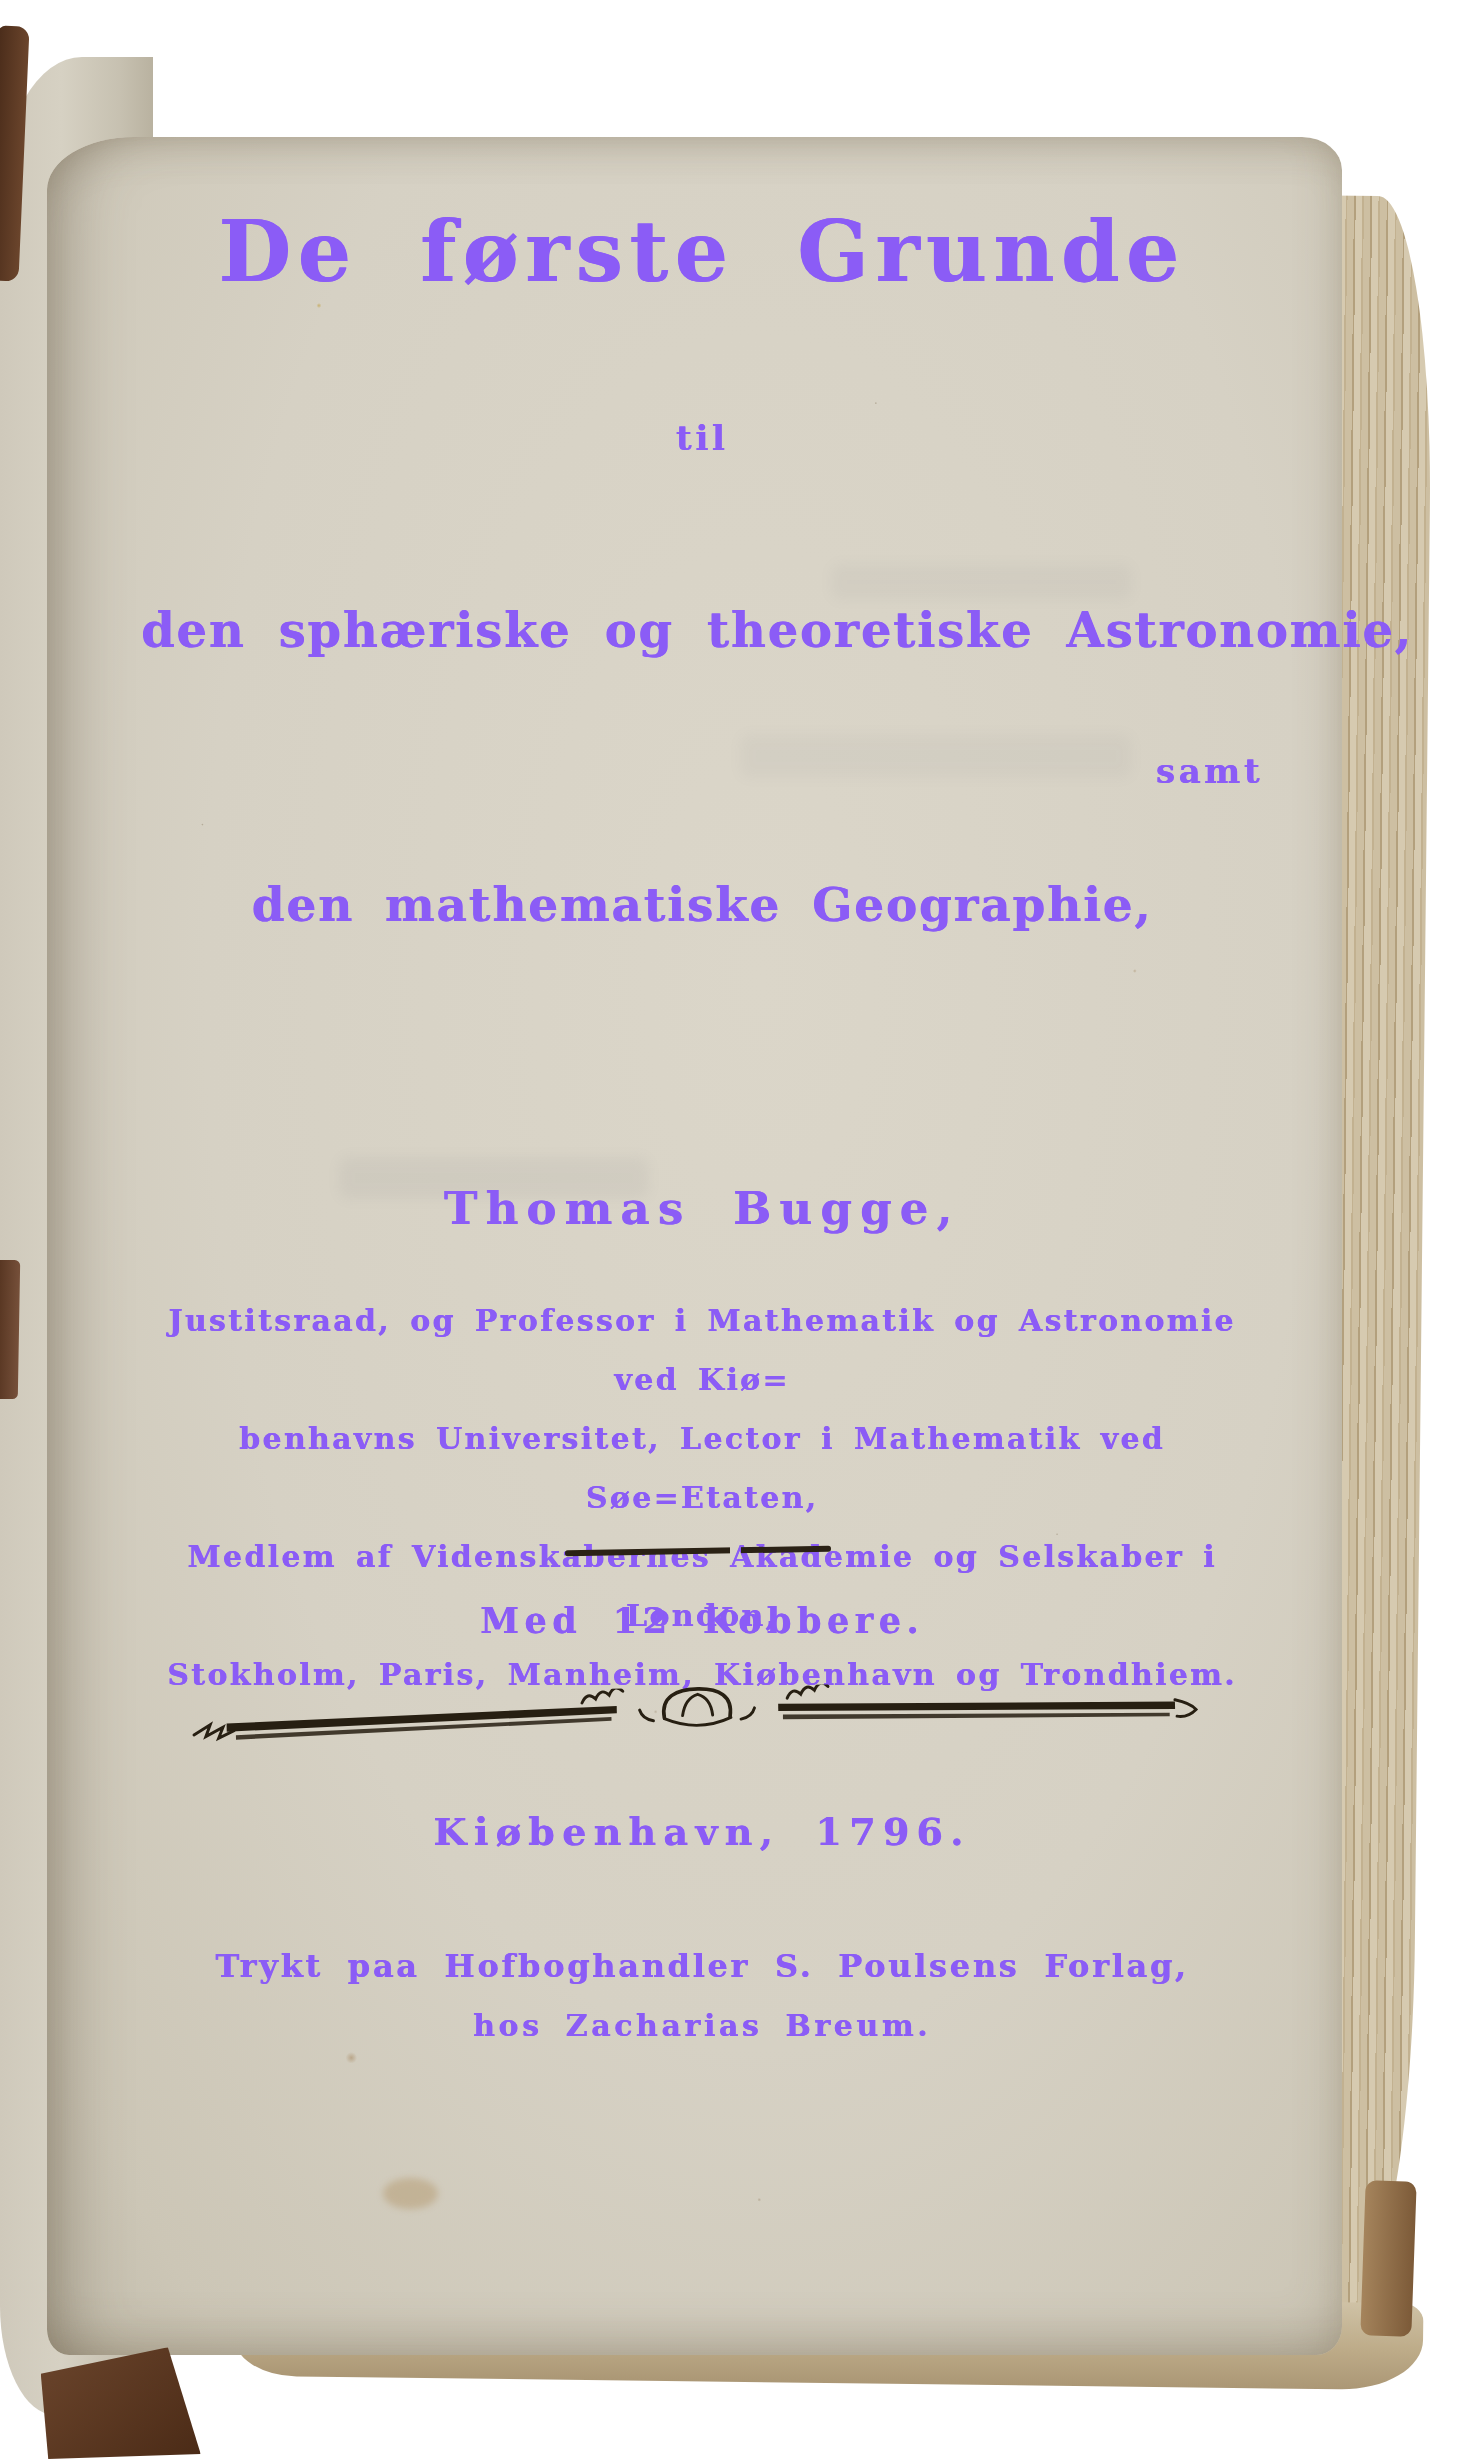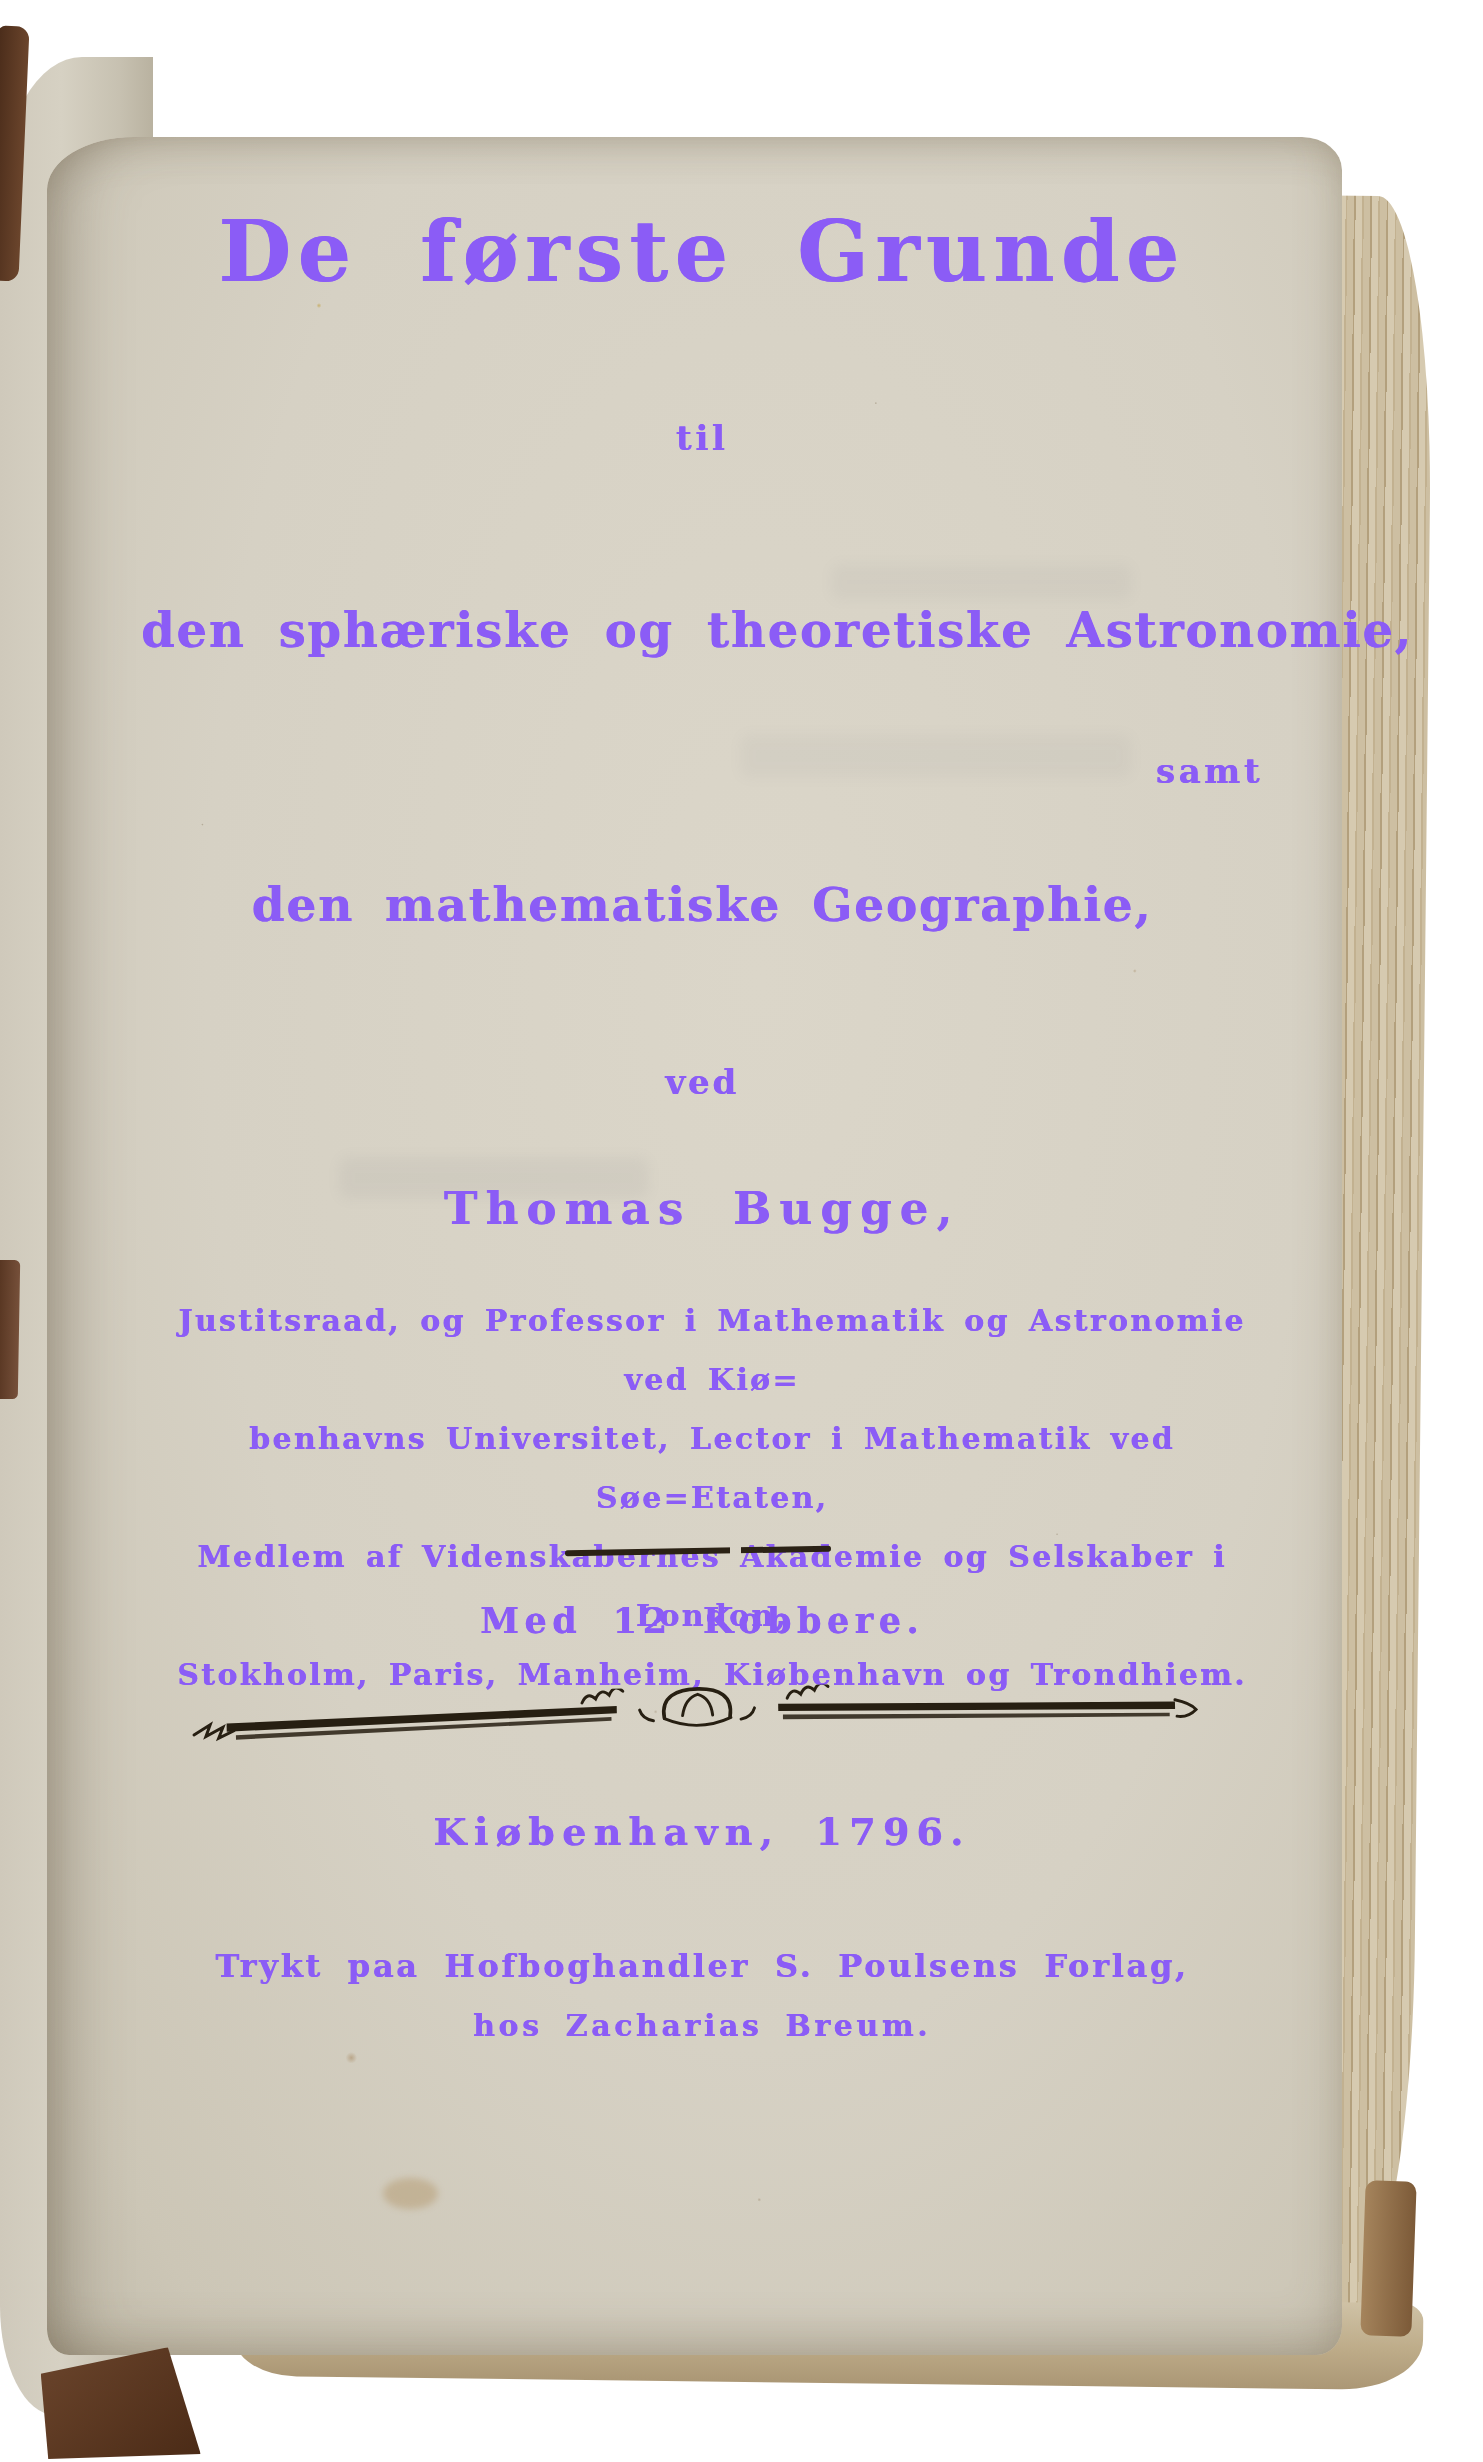--- a/index.html
+++ b/index.html
@@ -52,21 +52,21 @@
   .line{position:absolute;left:141px;width:1122px;text-align:center;white-space:nowrap;}
   .fraktur{font-weight:bold;text-shadow:0.5px 0 0 currentColor;}
   #title-line{top:202px;font-size:84px;letter-spacing:6.4px;word-spacing:27px;}
   #til-line{top:418px;font-size:34px;letter-spacing:3.6px;}
   #subtitle1-line{top:562px;font-size:48px;letter-spacing:1.8px;word-spacing:14.6px;margin-top:40px;}
   #samt-line{top:751px;font-size:34px;letter-spacing:3.6px;text-align:right;}
   #subtitle2-line{top:877px;font-size:47px;letter-spacing:1.8px;word-spacing:12.8px;}
   #ved-line{top:1062px;font-size:34px;letter-spacing:2.7px;}
   #author-line{top:1182px;font-size:45px;letter-spacing:8.2px;word-spacing:18px;}
   #author-titles{
-    position:absolute;left:163px;top:1291px;width:1098px;text-align:center;
+    position:absolute;left:153px;top:1291px;width:1098px;text-align:center;
     font-size:30px;line-height:59px;letter-spacing:2.3px;word-spacing:6.4px;font-weight:bold;
     text-shadow:0.4px 0 0 currentColor;
   }
   #separator-rule{
     position:absolute;left:565px;top:1548px;width:266px;height:6.4px;z-index:3;
     background:linear-gradient(90deg,#2b2215 0 62%,transparent 62% 66%,#2b2215 66% 100%);
     transform:rotate(-1deg);border-radius:2.7px;
   }
   #plates-line{top:1600px;font-size:35px;letter-spacing:5.5px;word-spacing:12.8px;}
   #ornament-rule{position:absolute;left:190px;top:1687px;width:1017px;height:53px;z-index:3;transform:rotate(-1.1deg);}
@@ -101,21 +101,20 @@
     <div class="ghost" id="ghost-2"></div>
     <div class="ghost" id="ghost-3"></div>
     <div id="smudge-1"></div>
   </div>
 
   <div class="line fraktur" id="title-line" style="z-index:3;">De første Grunde</div>
   <div class="line fraktur" id="til-line" style="z-index:3;">til</div>
   <div class="line fraktur" id="subtitle1-line" style="z-index:3;">den sphæriske og theoretiske Astronomie,</div>
   <div class="line fraktur" id="samt-line" style="z-index:3;">samt</div>
   <div class="line fraktur" id="subtitle2-line" style="z-index:3;text-align:center;">den mathematiske Geographie,</div>
-  <div class="line fraktur" id="ved-line" style="z-index:3;">ved</div>
   <div class="line fraktur" id="author-line" style="z-index:3;">Thomas Bugge,</div>
 
   <div id="author-titles" style="z-index:3;">
     <div>Justitsraad, og Professor i Mathematik og Astronomie ved Kiø=</div>
     <div>benhavns Universitet, Lector i Mathematik ved Søe=Etaten,</div>
     <div>Medlem af Videnskabernes Akademie og Selskaber i London,</div>
     <div>Stokholm, Paris, Manheim, Kiøbenhavn og Trondhiem.</div>
   </div>
 
   <div id="separator-rule"></div>

